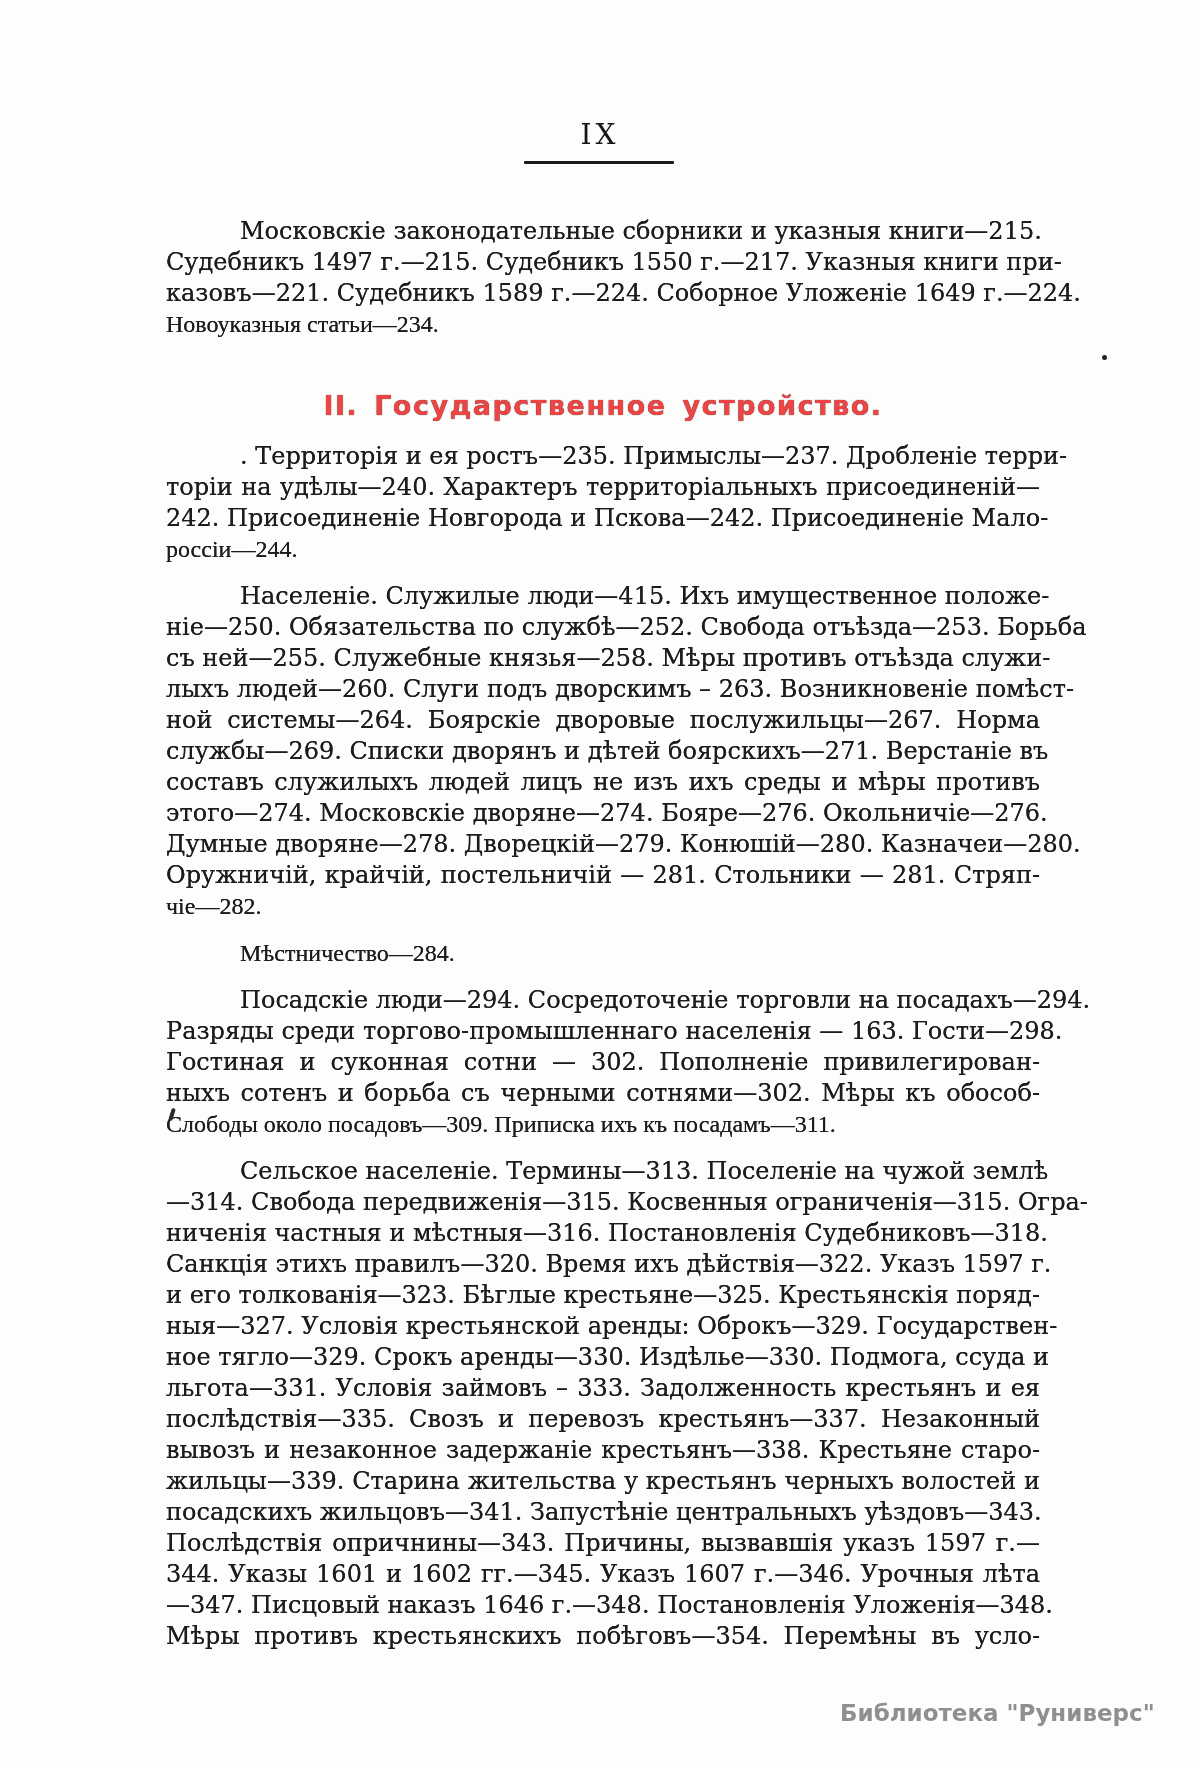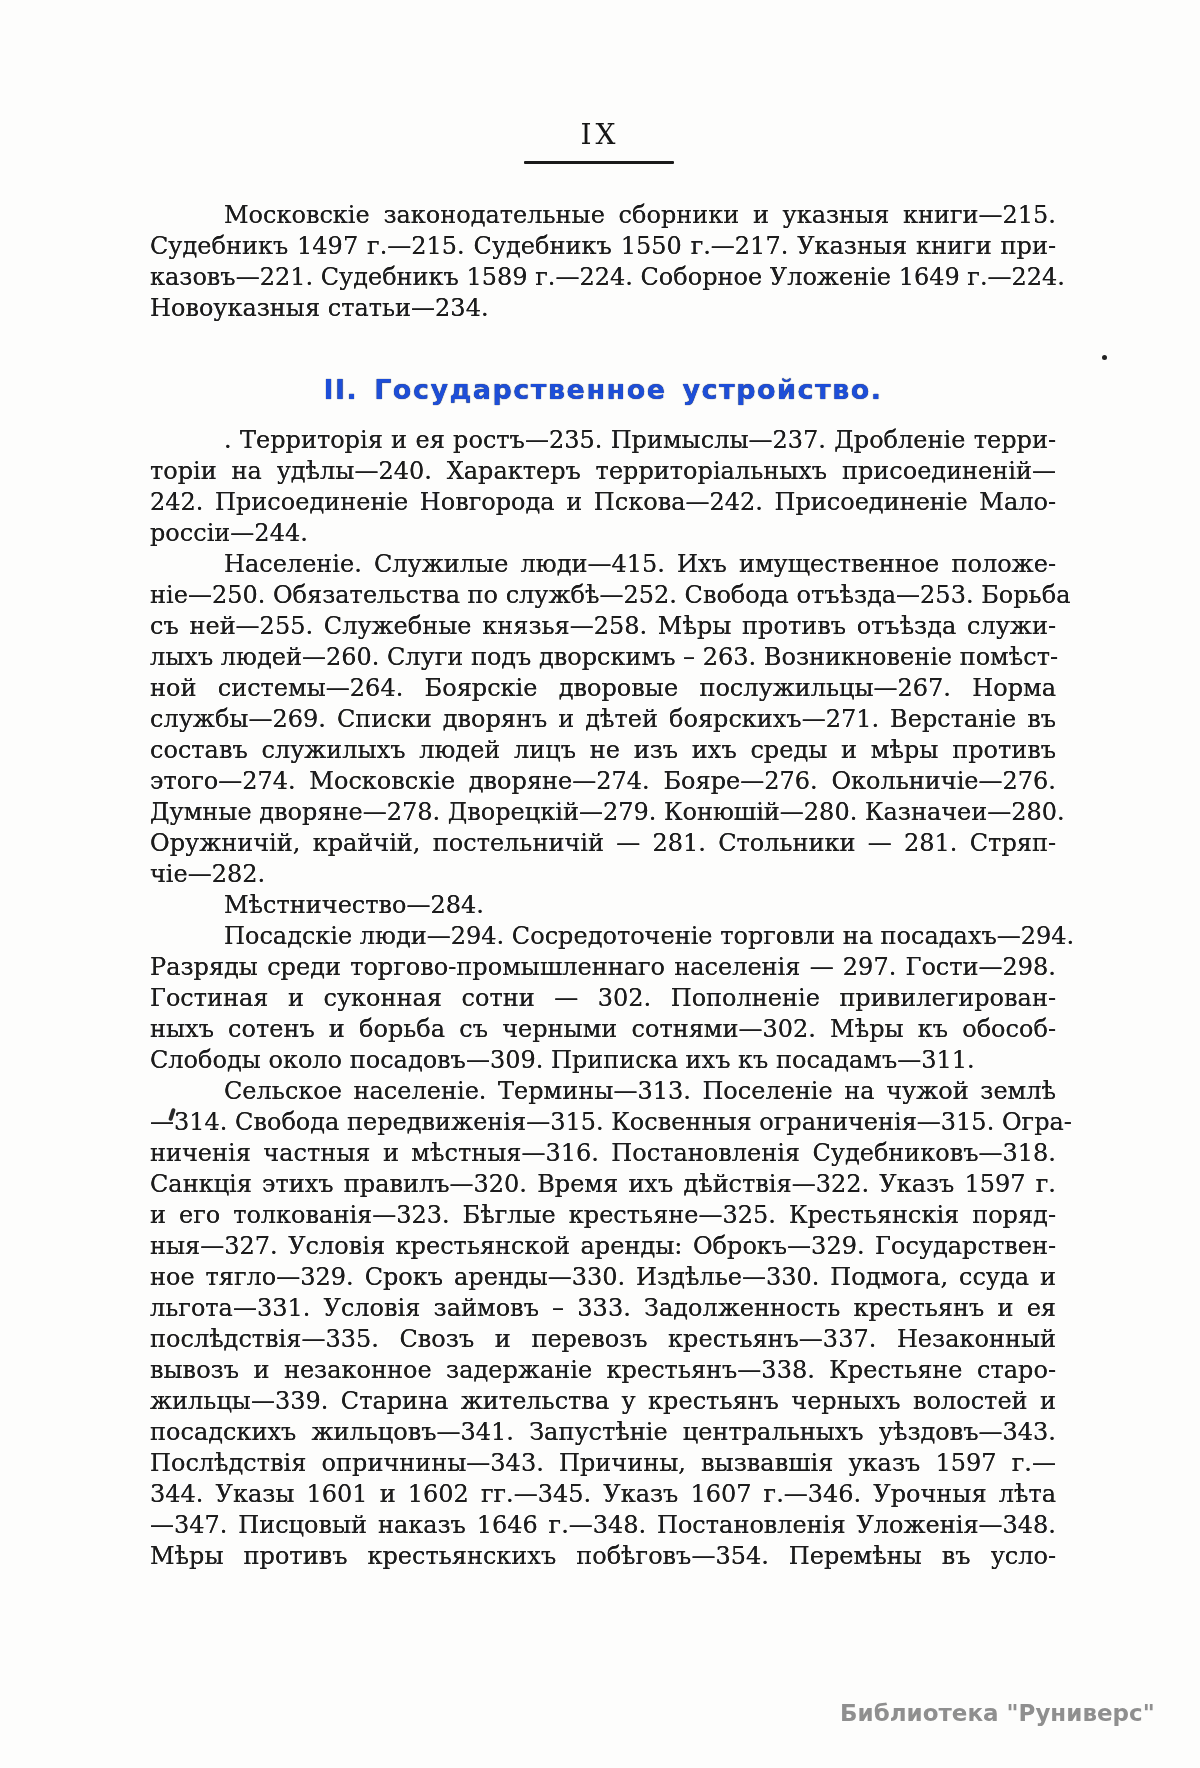--- a/index.html
+++ b/index.html
@@ -40,44 +40,45 @@
   }
   .text-body {
     position: absolute;
     top: 200px;
     left: 150px;
     width: 906px;
     font-size: 24px;
     line-height: 31px;
     text-shadow: 0 0 0.5px #2a2a2a;
   }
-  .paragraph { margin: 0; }
+  .paragraph { margin: 16px; }
   .line {
     height: 31px;
     text-align: justify;
     text-align-last: justify;
     text-justify: inter-word;
     white-space: nowrap;
   }
   .line.indent { padding-left: 74px; }
   .line.lastline {
     text-align: center;
     text-align-last: left;
+    font-family: Liberation Serif, serif;
   }
   .heading {
     margin: 49px 0 18px 0;
     line-height: 34px;
     text-align: center;
     text-align-last: center;
     font-family: "DejaVu Sans", sans-serif;
     font-weight: bold;
     font-size: 27px;
     letter-spacing: 1.5px;
     word-spacing: 5px;
-    color: #1d4ed8;
+    color: #ef4444;
     text-shadow: 0 0 1px #111;
   }
   .ink-speck {
     position: absolute;
     background: #222;
     border-radius: 50%;
   }
   .speck-1 { top: 355px; left: 1102px; width: 5px; height: 5px; }
   .speck-2 {
     top: 1108px; left: 170px; width: 4px; height: 13px;
@@ -132,21 +133,21 @@
         <div class="line">этого—274. Московскіе дворяне—274. Бояре—276. Окольничіе—276.</div>
         <div class="line">Думные дворяне—278. Дворецкій—279. Конюшій—280. Казначеи—280.</div>
         <div class="line">Оружничій, крайчій, постельничій — 281. Стольники — 281. Стряп-</div>
         <div class="line lastline">чіе—282.</div>
       </div>
       <div class="paragraph">
         <div class="line indent lastline">Мѣстничество—284.</div>
       </div>
       <div class="paragraph">
         <div class="line indent">Посадскіе люди—294. Сосредоточеніе торговли на посадахъ—294.</div>
-        <div class="line">Разряды среди торгово-промышленнаго населенія — 297. Гости—298.</div>
+        <div class="line">Разряды среди торгово-промышленнаго населенія — 163. Гости—298.</div>
         <div class="line">Гостиная и суконная сотни — 302. Пополненіе привилегирован-</div>
         <div class="line">ныхъ сотенъ и борьба съ черными сотнями—302. Мѣры къ обособ-</div>
         <div class="line lastline">Слободы около посадовъ—309. Приписка ихъ къ посадамъ—311.</div>
       </div>
       <div class="paragraph">
         <div class="line indent">Сельское населеніе. Термины—313. Поселеніе на чужой землѣ</div>
         <div class="line">—314. Свобода передвиженія—315. Косвенныя ограниченія—315. Огра-</div>
         <div class="line">ниченія частныя и мѣстныя—316. Постановленія Судебниковъ—318.</div>
         <div class="line">Санкція этихъ правилъ—320. Время ихъ дѣйствія—322. Указъ 1597 г.</div>
         <div class="line">и его толкованія—323. Бѣглые крестьяне—325. Крестьянскія поряд-</div>

